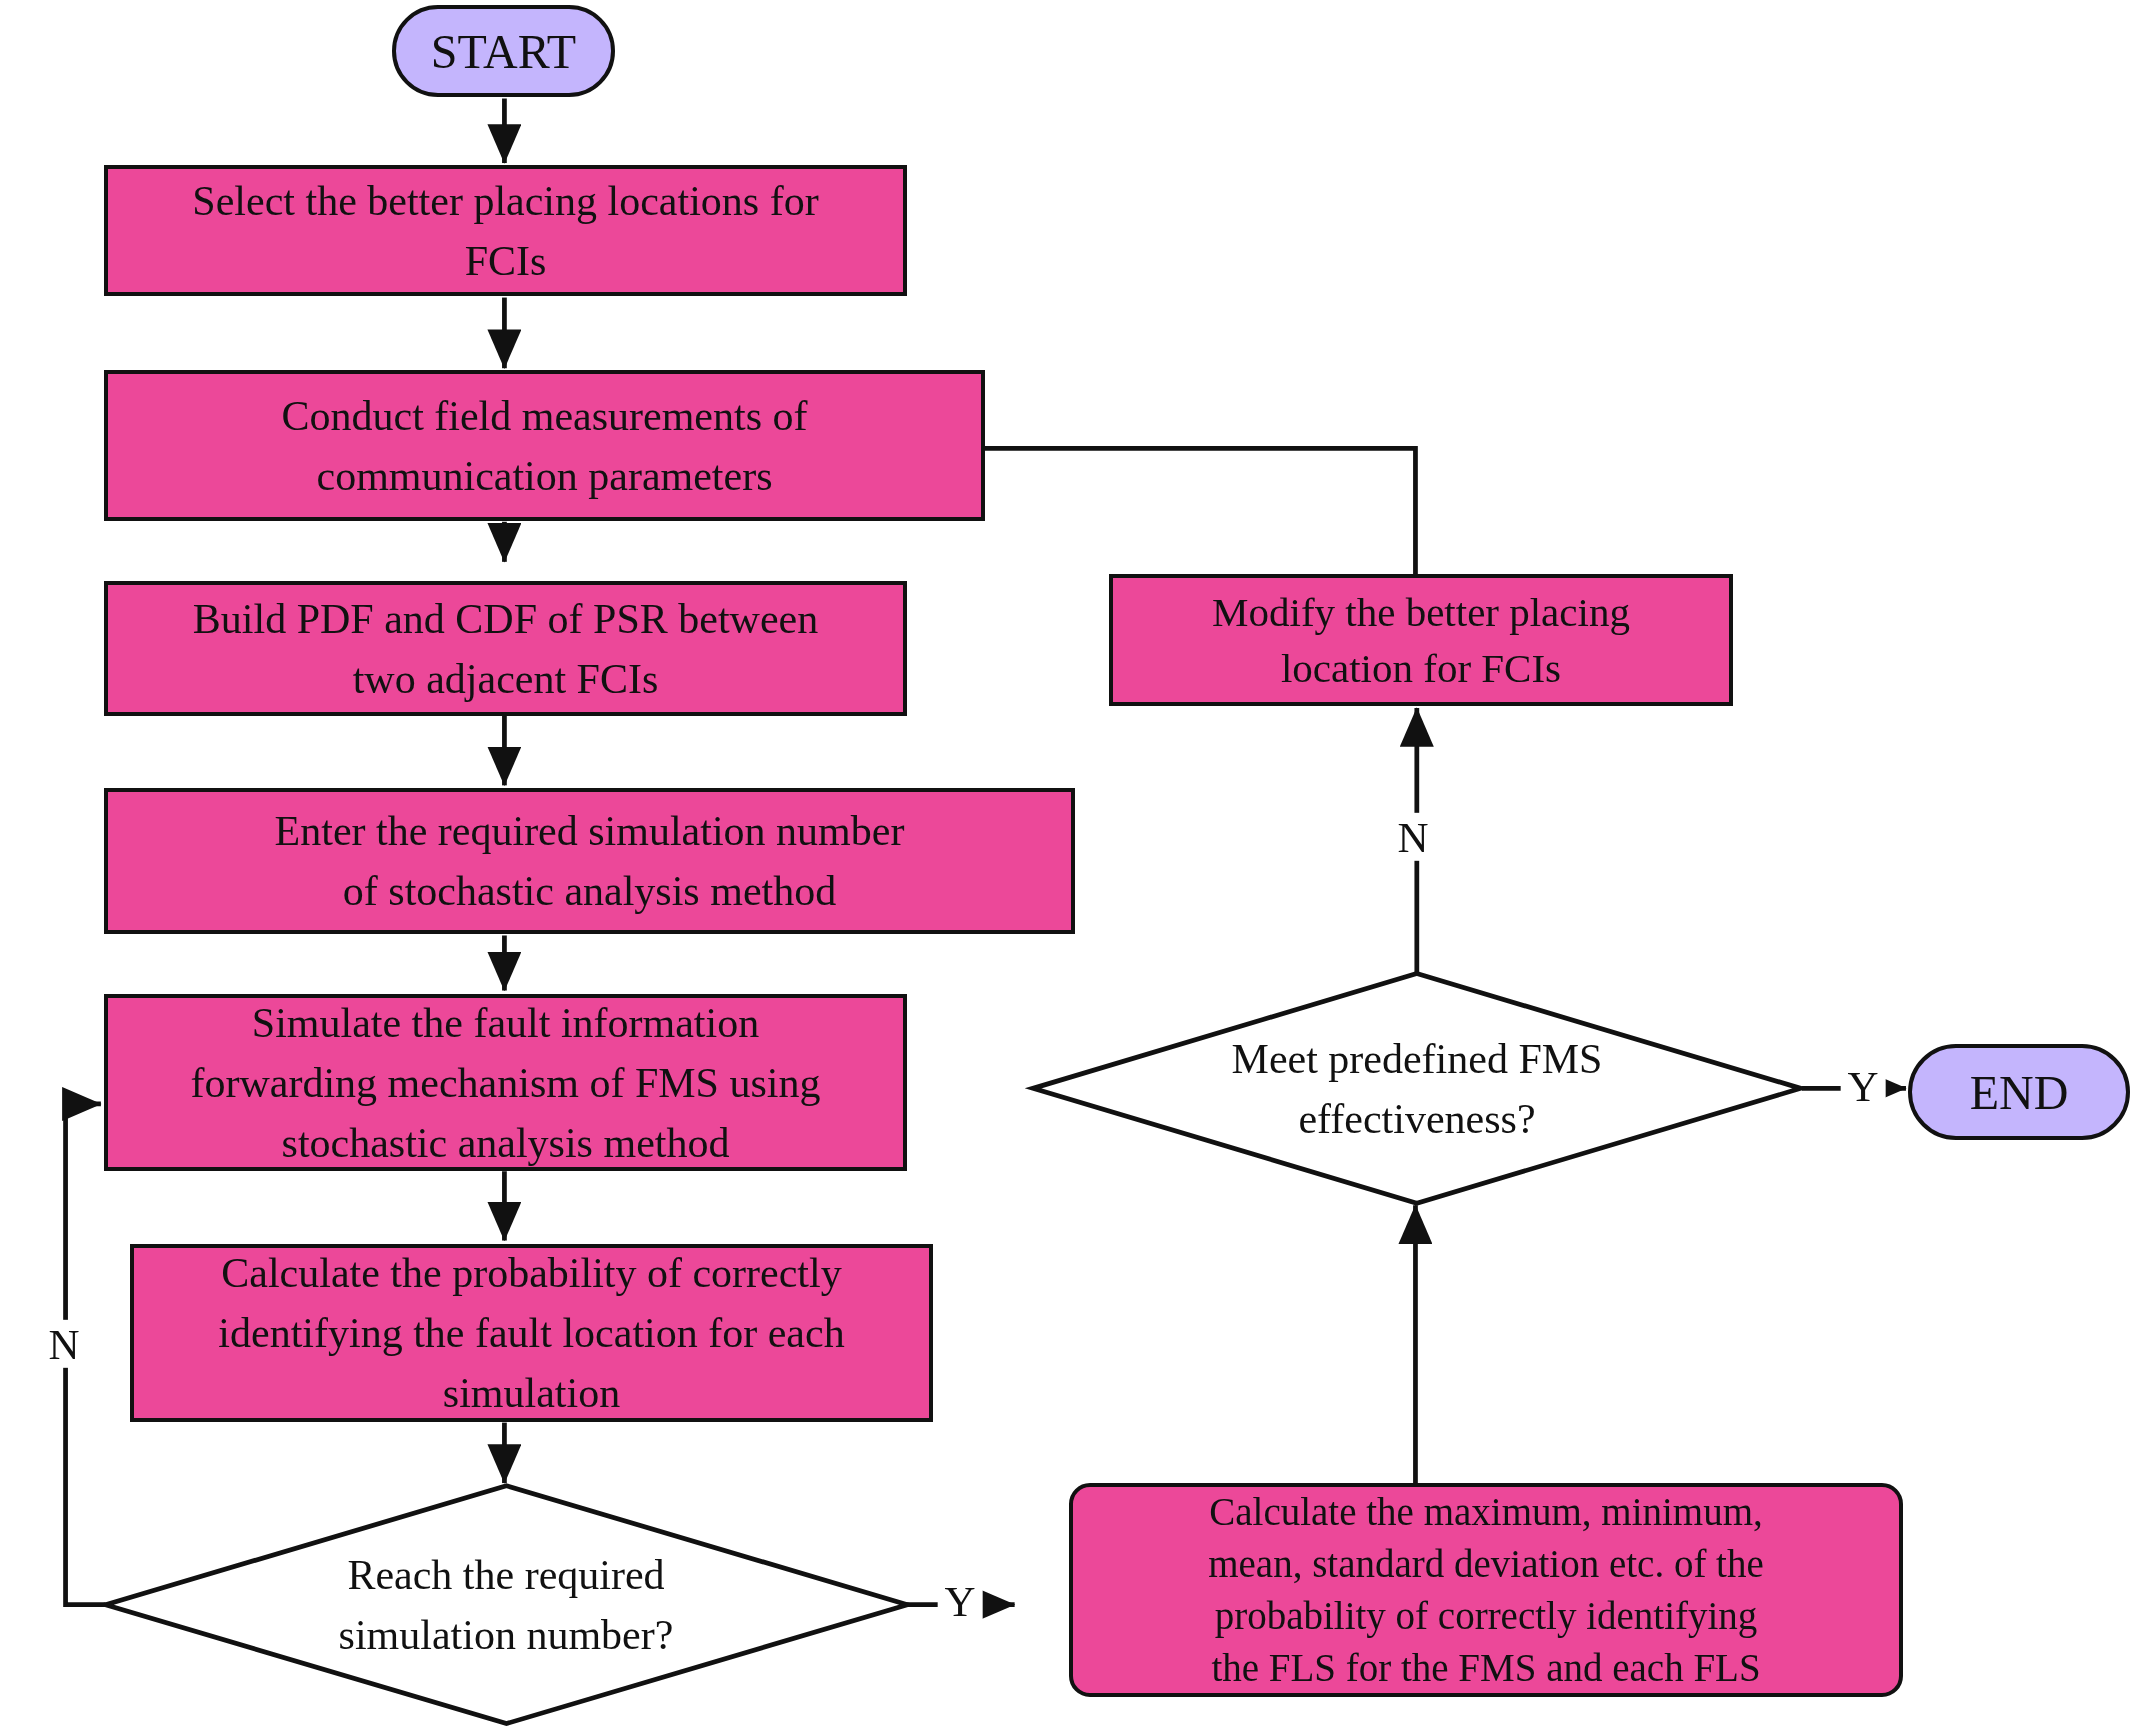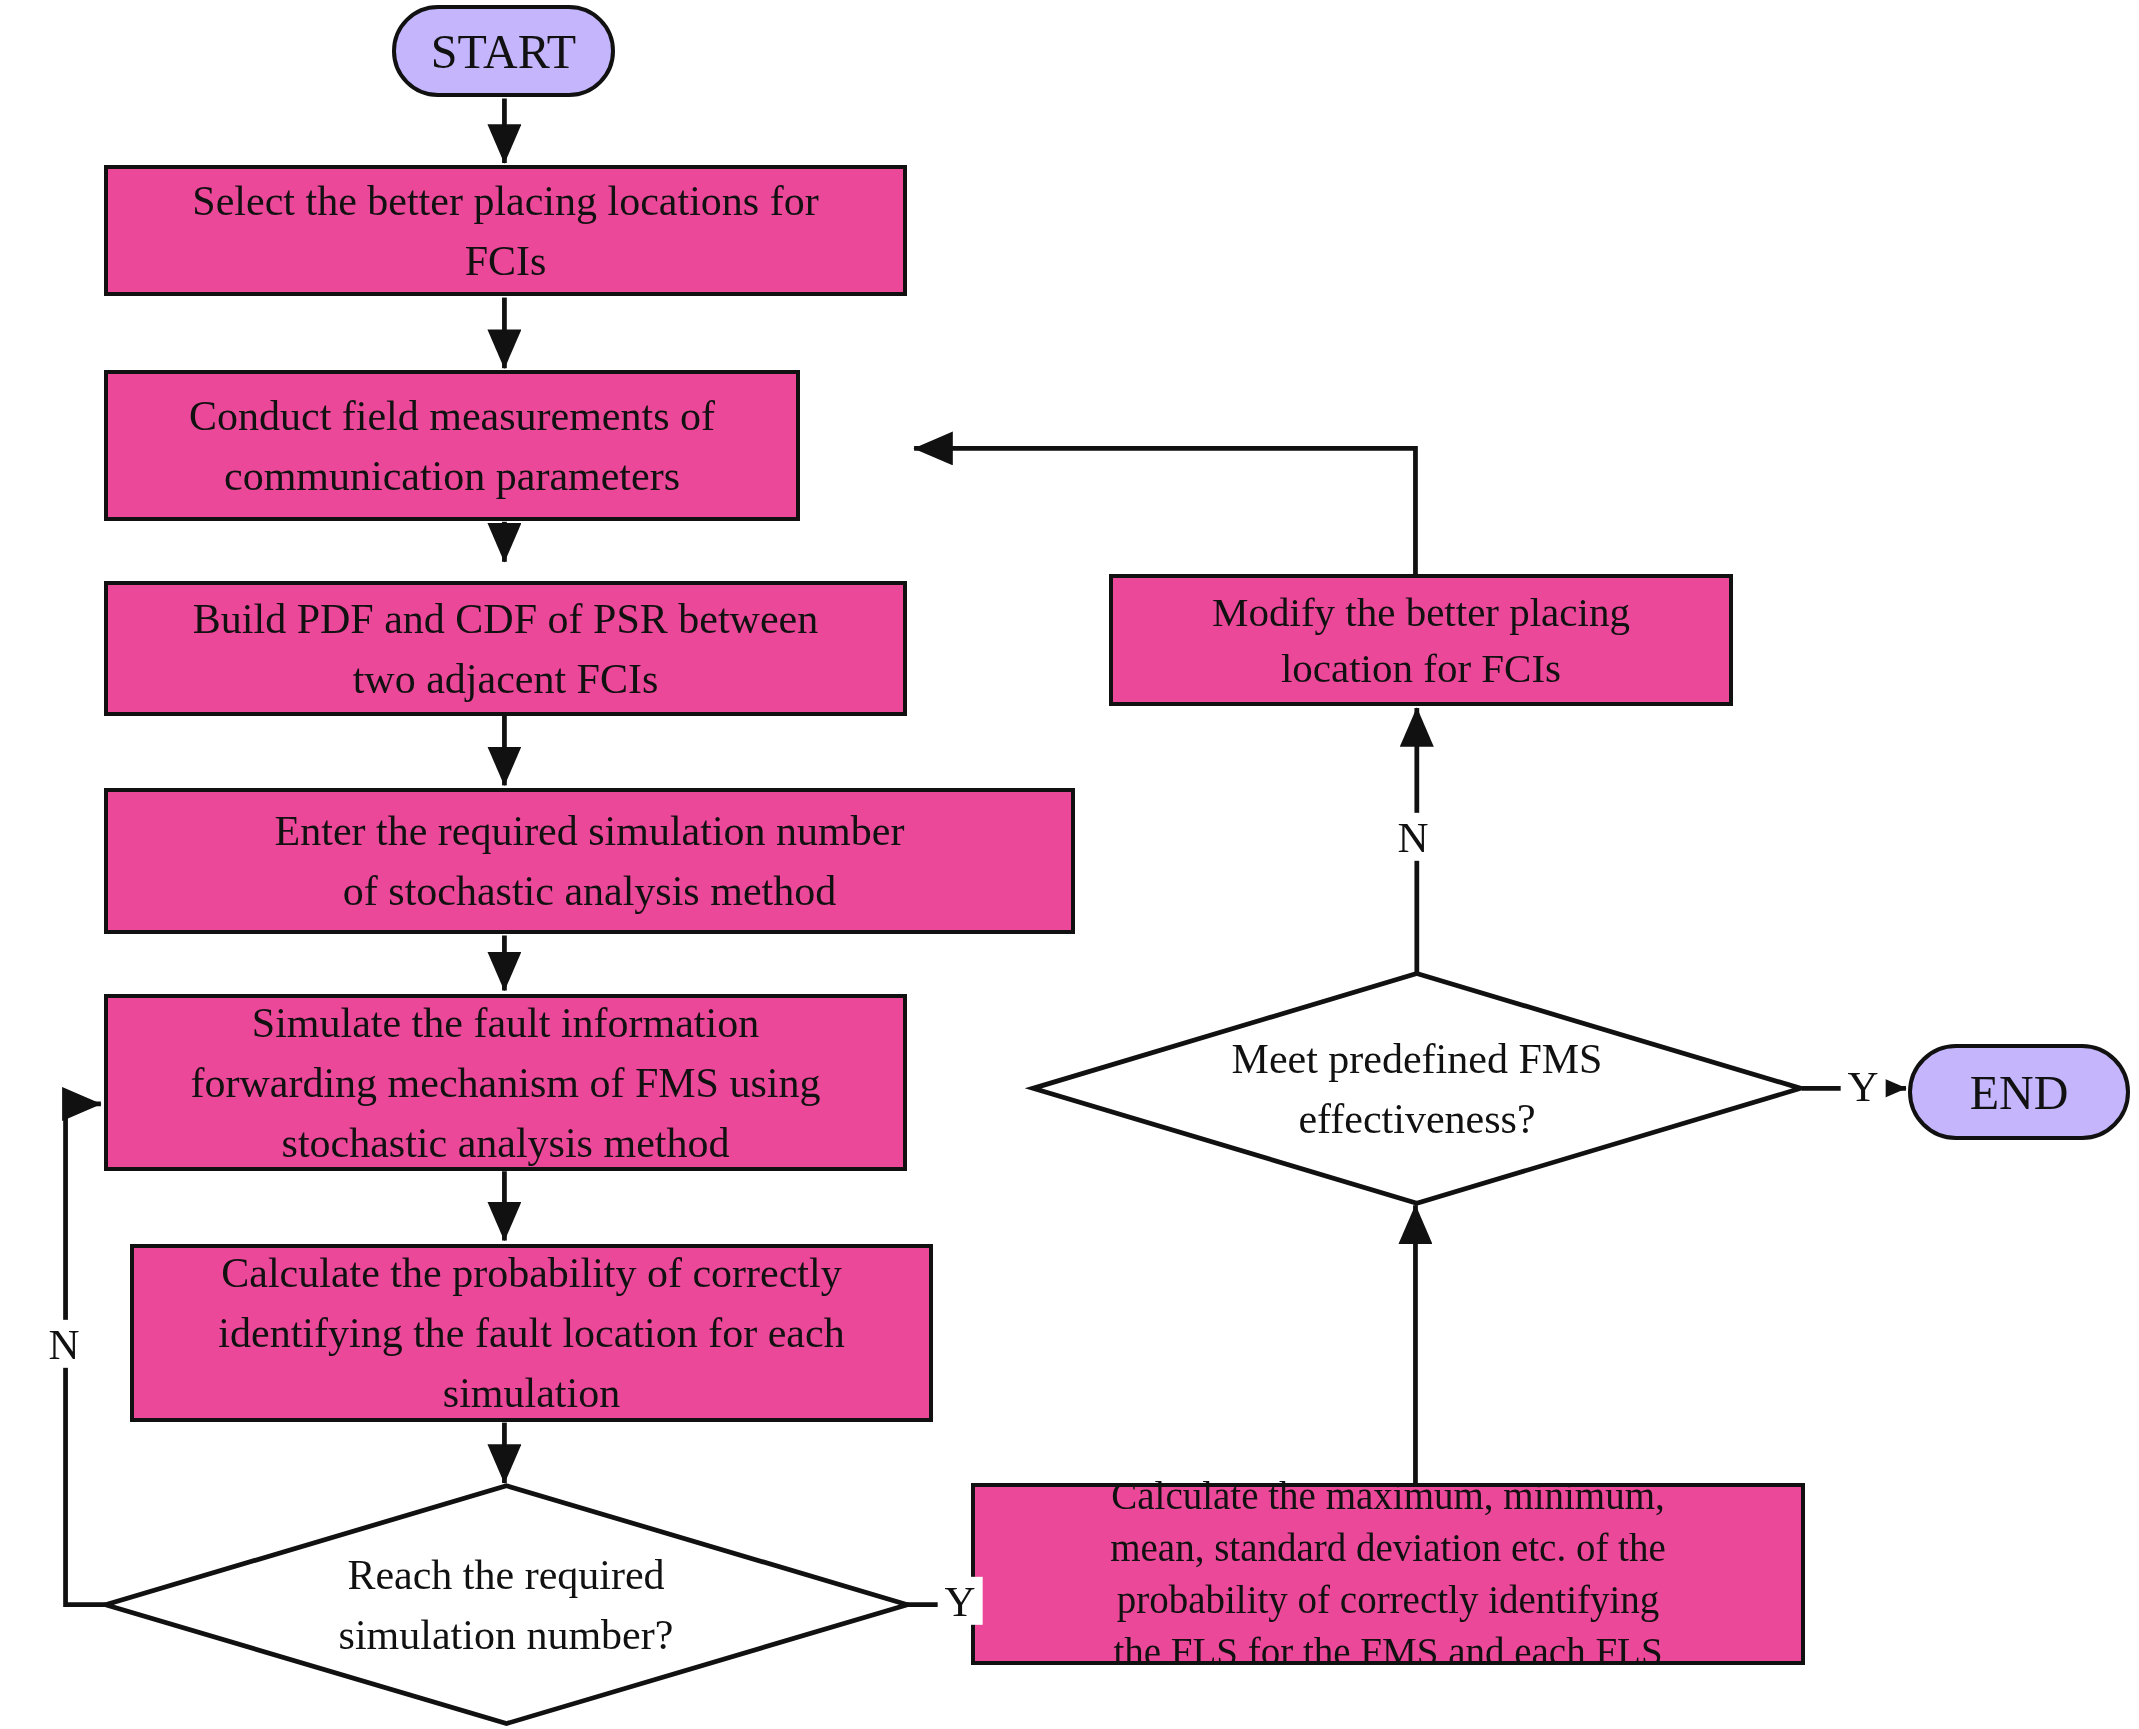--- a/index.html
+++ b/index.html
@@ -72,21 +72,21 @@
 
   <div class="node terminal txt70" style="left:392px;top:5.4px;width:223px;height:92px;">
     <div>START</div>
   </div>
 
   <div class="node box txt62" style="left:104px;top:165px;width:803px;height:131px;">
     <div>Select the better placing locations for</div>
     <div>FCIs</div>
   </div>
 
-  <div class="node box txt62" style="left:104px;top:370px;width:696px;height:151px;">
+  <div class="node box txt62" style="left:104px;top:370px;width:881px;height:151px;">
     <div>Conduct field measurements of</div>
     <div>communication parameters</div>
   </div>
 
   <div class="node box txt62" style="left:104px;top:581px;width:803px;height:135px;">
     <div>Build PDF and CDF of PSR between</div>
     <div>two adjacent FCIs</div>
   </div>
 
   <div class="node box txt62" style="left:104px;top:788px;width:971px;height:146px;">
@@ -104,21 +104,21 @@
     <div>Calculate the probability of correctly</div>
     <div>identifying the fault location for each</div>
     <div>simulation</div>
   </div>
 
   <div class="node dtext txt62" style="left:200px;top:1530px;width:612px;height:150px;">
     <div>Reach the required</div>
     <div>simulation number?</div>
   </div>
 
-  <div class="node box txt58" style="left:971px;top:1483px;width:834px;height:182px;">
+  <div class="node box txt58" style="left:1069px;top:1483px;width:834px;height:214px;border-radius:21px;">
     <div>Calculate the maximum, minimum,</div>
     <div>mean, standard deviation etc. of the</div>
     <div>probability of correctly identifying</div>
     <div>the FLS for the FMS and each FLS</div>
   </div>
 
   <div class="node dtext txt62" style="left:1111px;top:1014px;width:612px;height:150px;">
     <div>Meet predefined FMS</div>
     <div>effectiveness?</div>
   </div>

